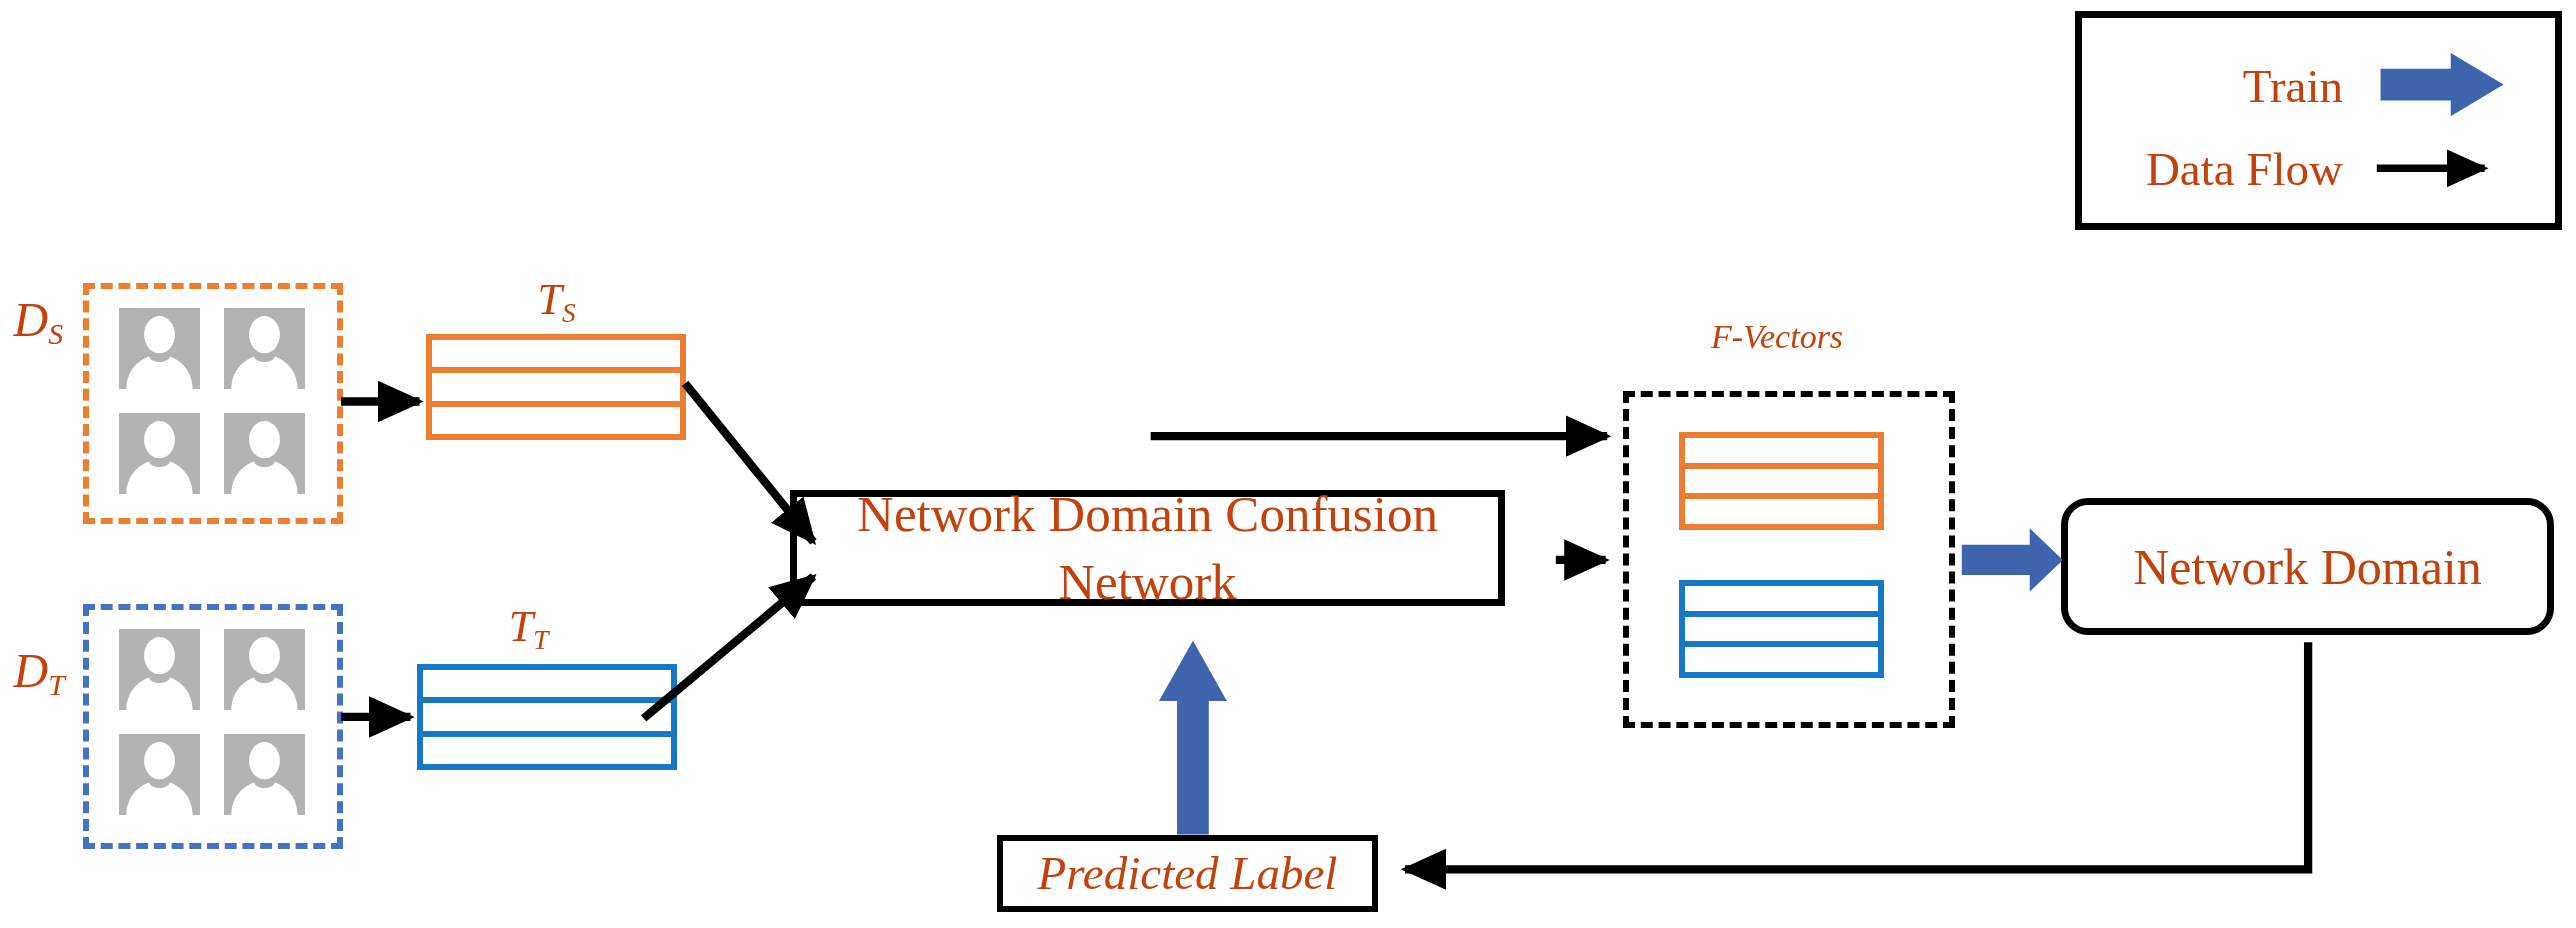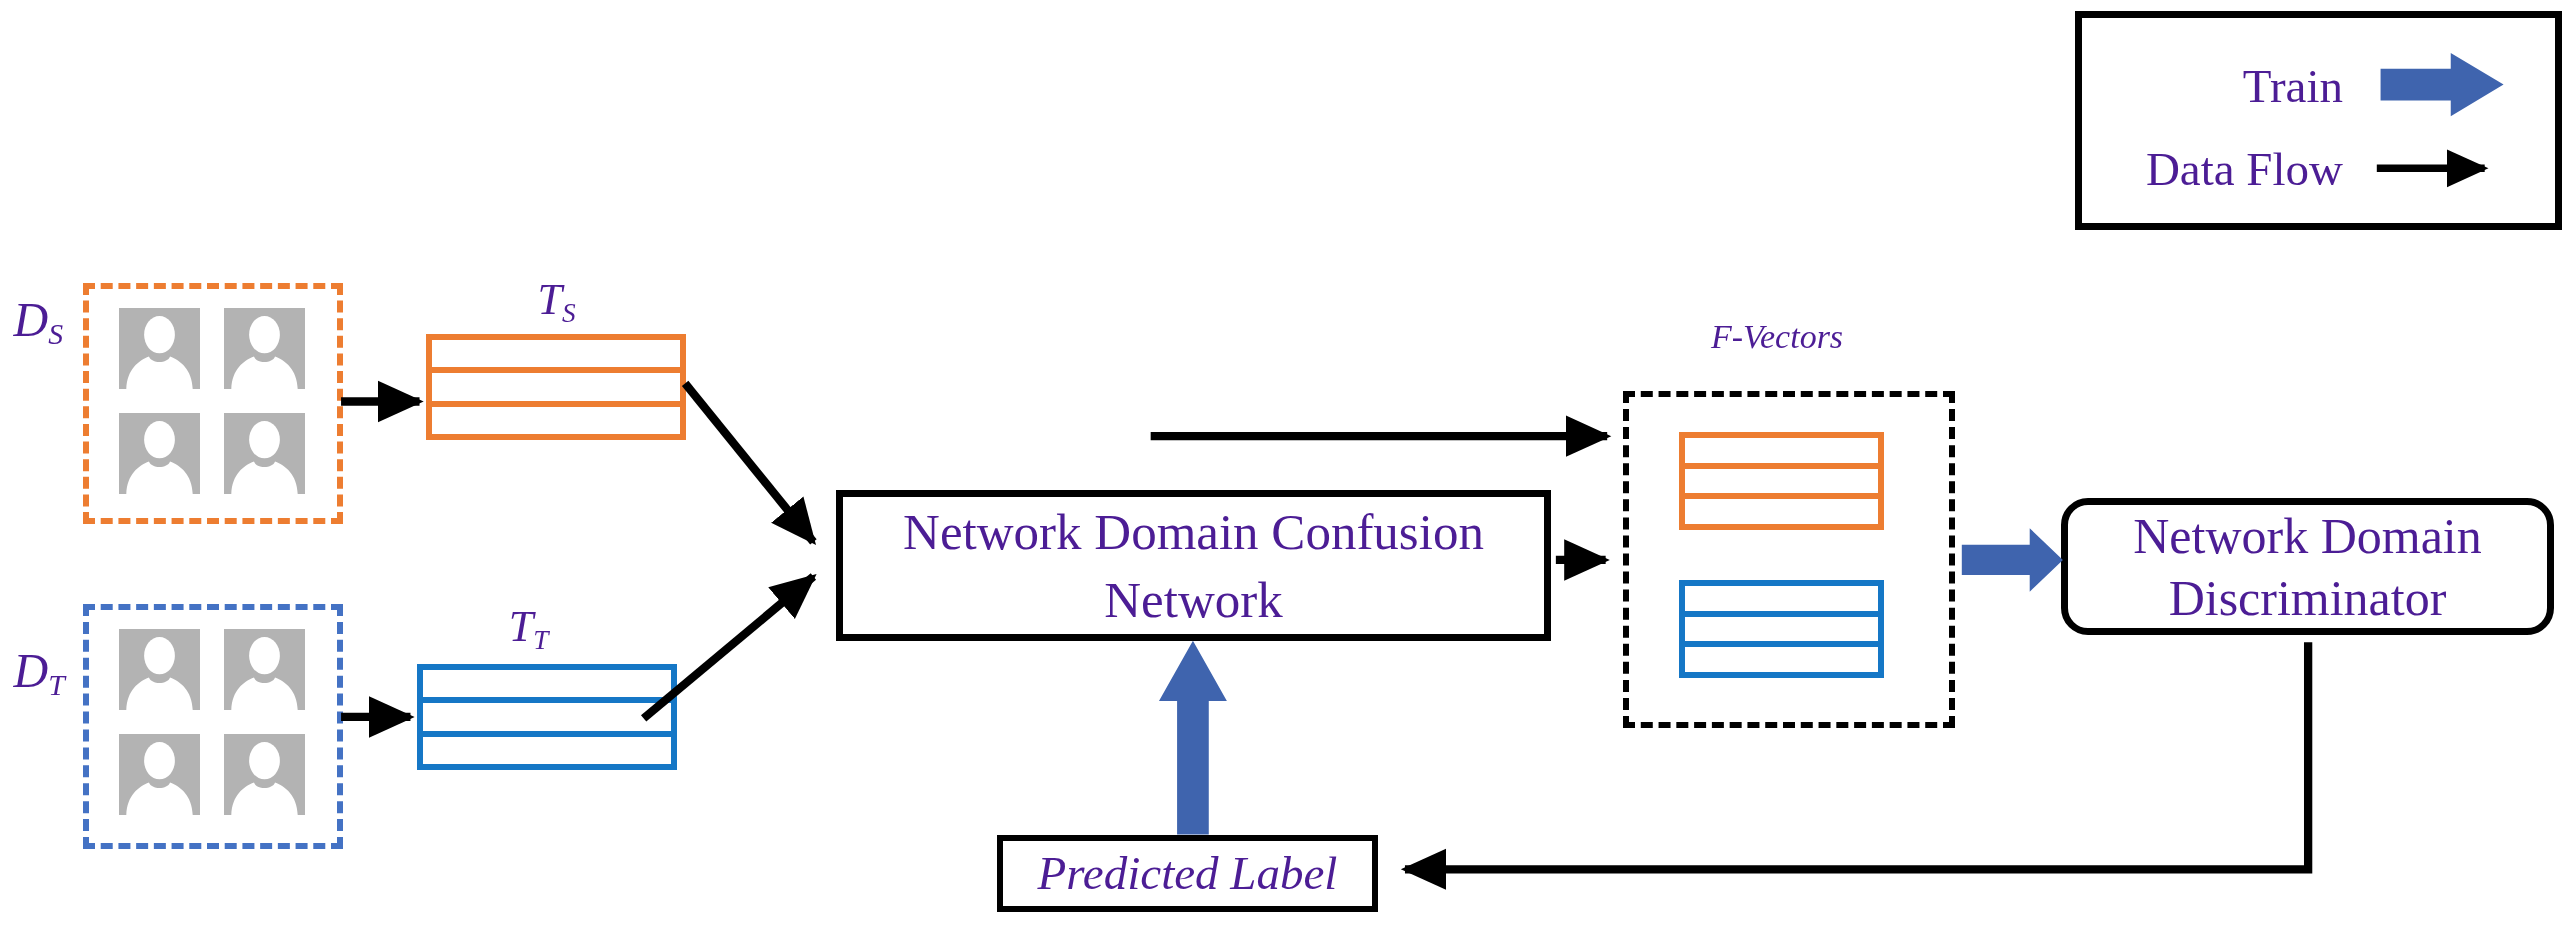--- a/index.html
+++ b/index.html
@@ -1,21 +1,21 @@
 <!DOCTYPE html>
 <html style="--orange: #ED7D31; --stack-blue: #1577C6; --domain-dash-blue: #4472C4; --train-blue: #3F64AE; --avatar-gray: #B3B3B3;font-size:12px"><head>
 <meta charset="utf-8">
 <style>
   html,body{margin:0;padding:0;background:#ffffff;}
   #canvas{
     position:relative;
     width:2576px;height:929px;
     background:#ffffff;
     font-family:"Liberation Serif","DejaVu Serif",serif;
-    color:#4c1d95;
+    color:#c2410c;
     overflow:hidden;
   }
   
   .solid-box{
     position:absolute;
     box-sizing:border-box;
     border:7.5px solid #000;
     background:#fff;
     display:flex;flex-direction:column;
     align-items:center;justify-content:center;
@@ -171,41 +171,40 @@
   <div class="math-label" style="left:453px;top:605px;width:151px;text-align:center;font-size:44px;">
     <span>T</span><span class="sub">T</span>
   </div>
   <div class="stack blue" style="left:417px;top:664px;width:260px;height:106px;">
     <div class="row"></div>
     <div class="row"></div>
     <div class="row"></div>
   </div>
 
 
-  <div class="solid-box" style="left:836px;top:490px;width:715px;height:151px;">
+  <div class="solid-box" style="left:790px;top:490px;width:715px;height:116px;">
     <div class="box-title">Network Domain Confusion</div>
     <div class="box-title">Network</div>
   </div>
 
   <div class="italic-label" style="left:1664px;top:318px;width:226px;text-align:center;">F-Vectors</div>
   <div class="dashed-box dashed-black" style="left:1623px;top:391px;width:332px;height:337px;"></div>
   <div class="stack orange" style="left:1679px;top:432px;width:205px;height:98px;">
     <div class="row"></div>
     <div class="row"></div>
     <div class="row"></div>
   </div>
   <div class="stack blue" style="left:1679px;top:580px;width:205px;height:98px;">
     <div class="row"></div>
     <div class="row"></div>
     <div class="row"></div>
   </div>
 
   <div class="solid-box" style="left:2061px;top:498px;width:493px;height:137px;border-radius:27px;">
     <div class="box-title-small">Network Domain</div>
-    <div class="box-title-small">Discriminator</div>
   </div>
 
   <div class="solid-box" style="left:997px;top:835px;width:381px;height:77px;border-width:6px;">
     <div class="predicted-text">Predicted Label</div>
   </div>
 
   <svg id="connectors" viewBox="0 0 3414 1231">
     <defs>
       <marker id="ah" viewBox="0 0 6 5" markerWidth="6" markerHeight="5.5" refX="5" refY="2.5" orient="auto" markerUnits="strokeWidth">
         <path d="M0,0 L5.5,2.5 L0,5 Z" fill="#000"></path>

